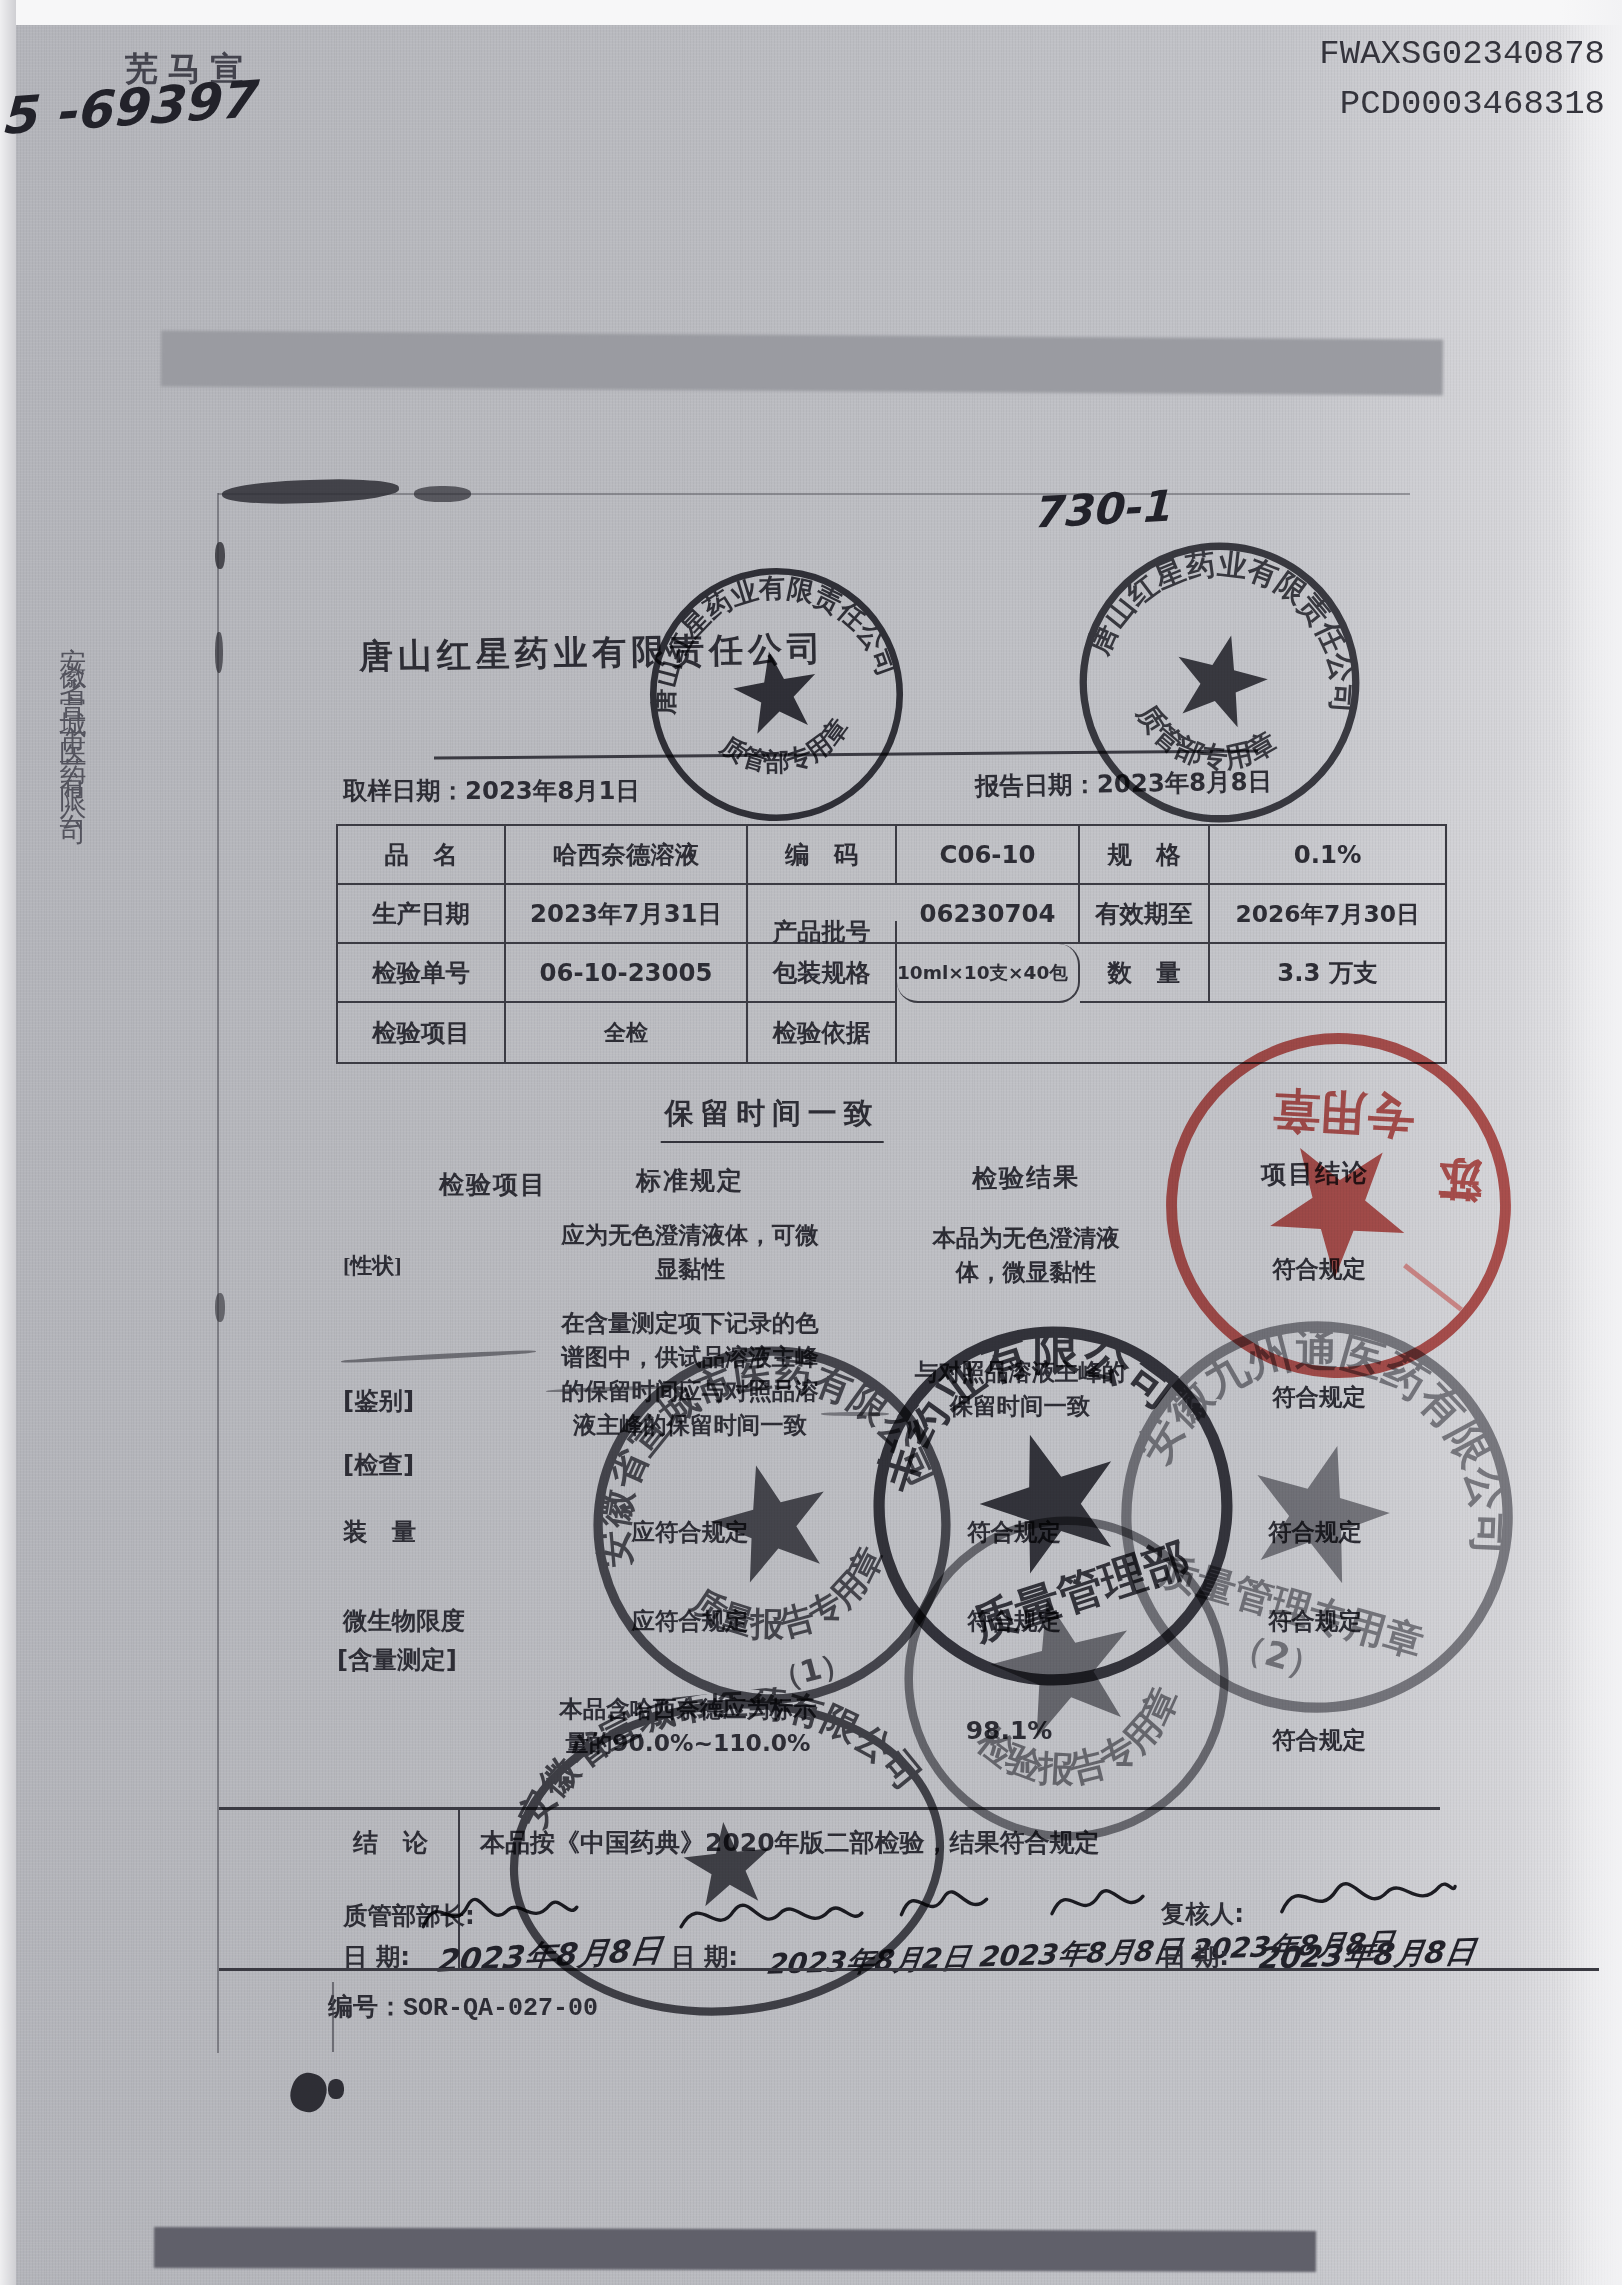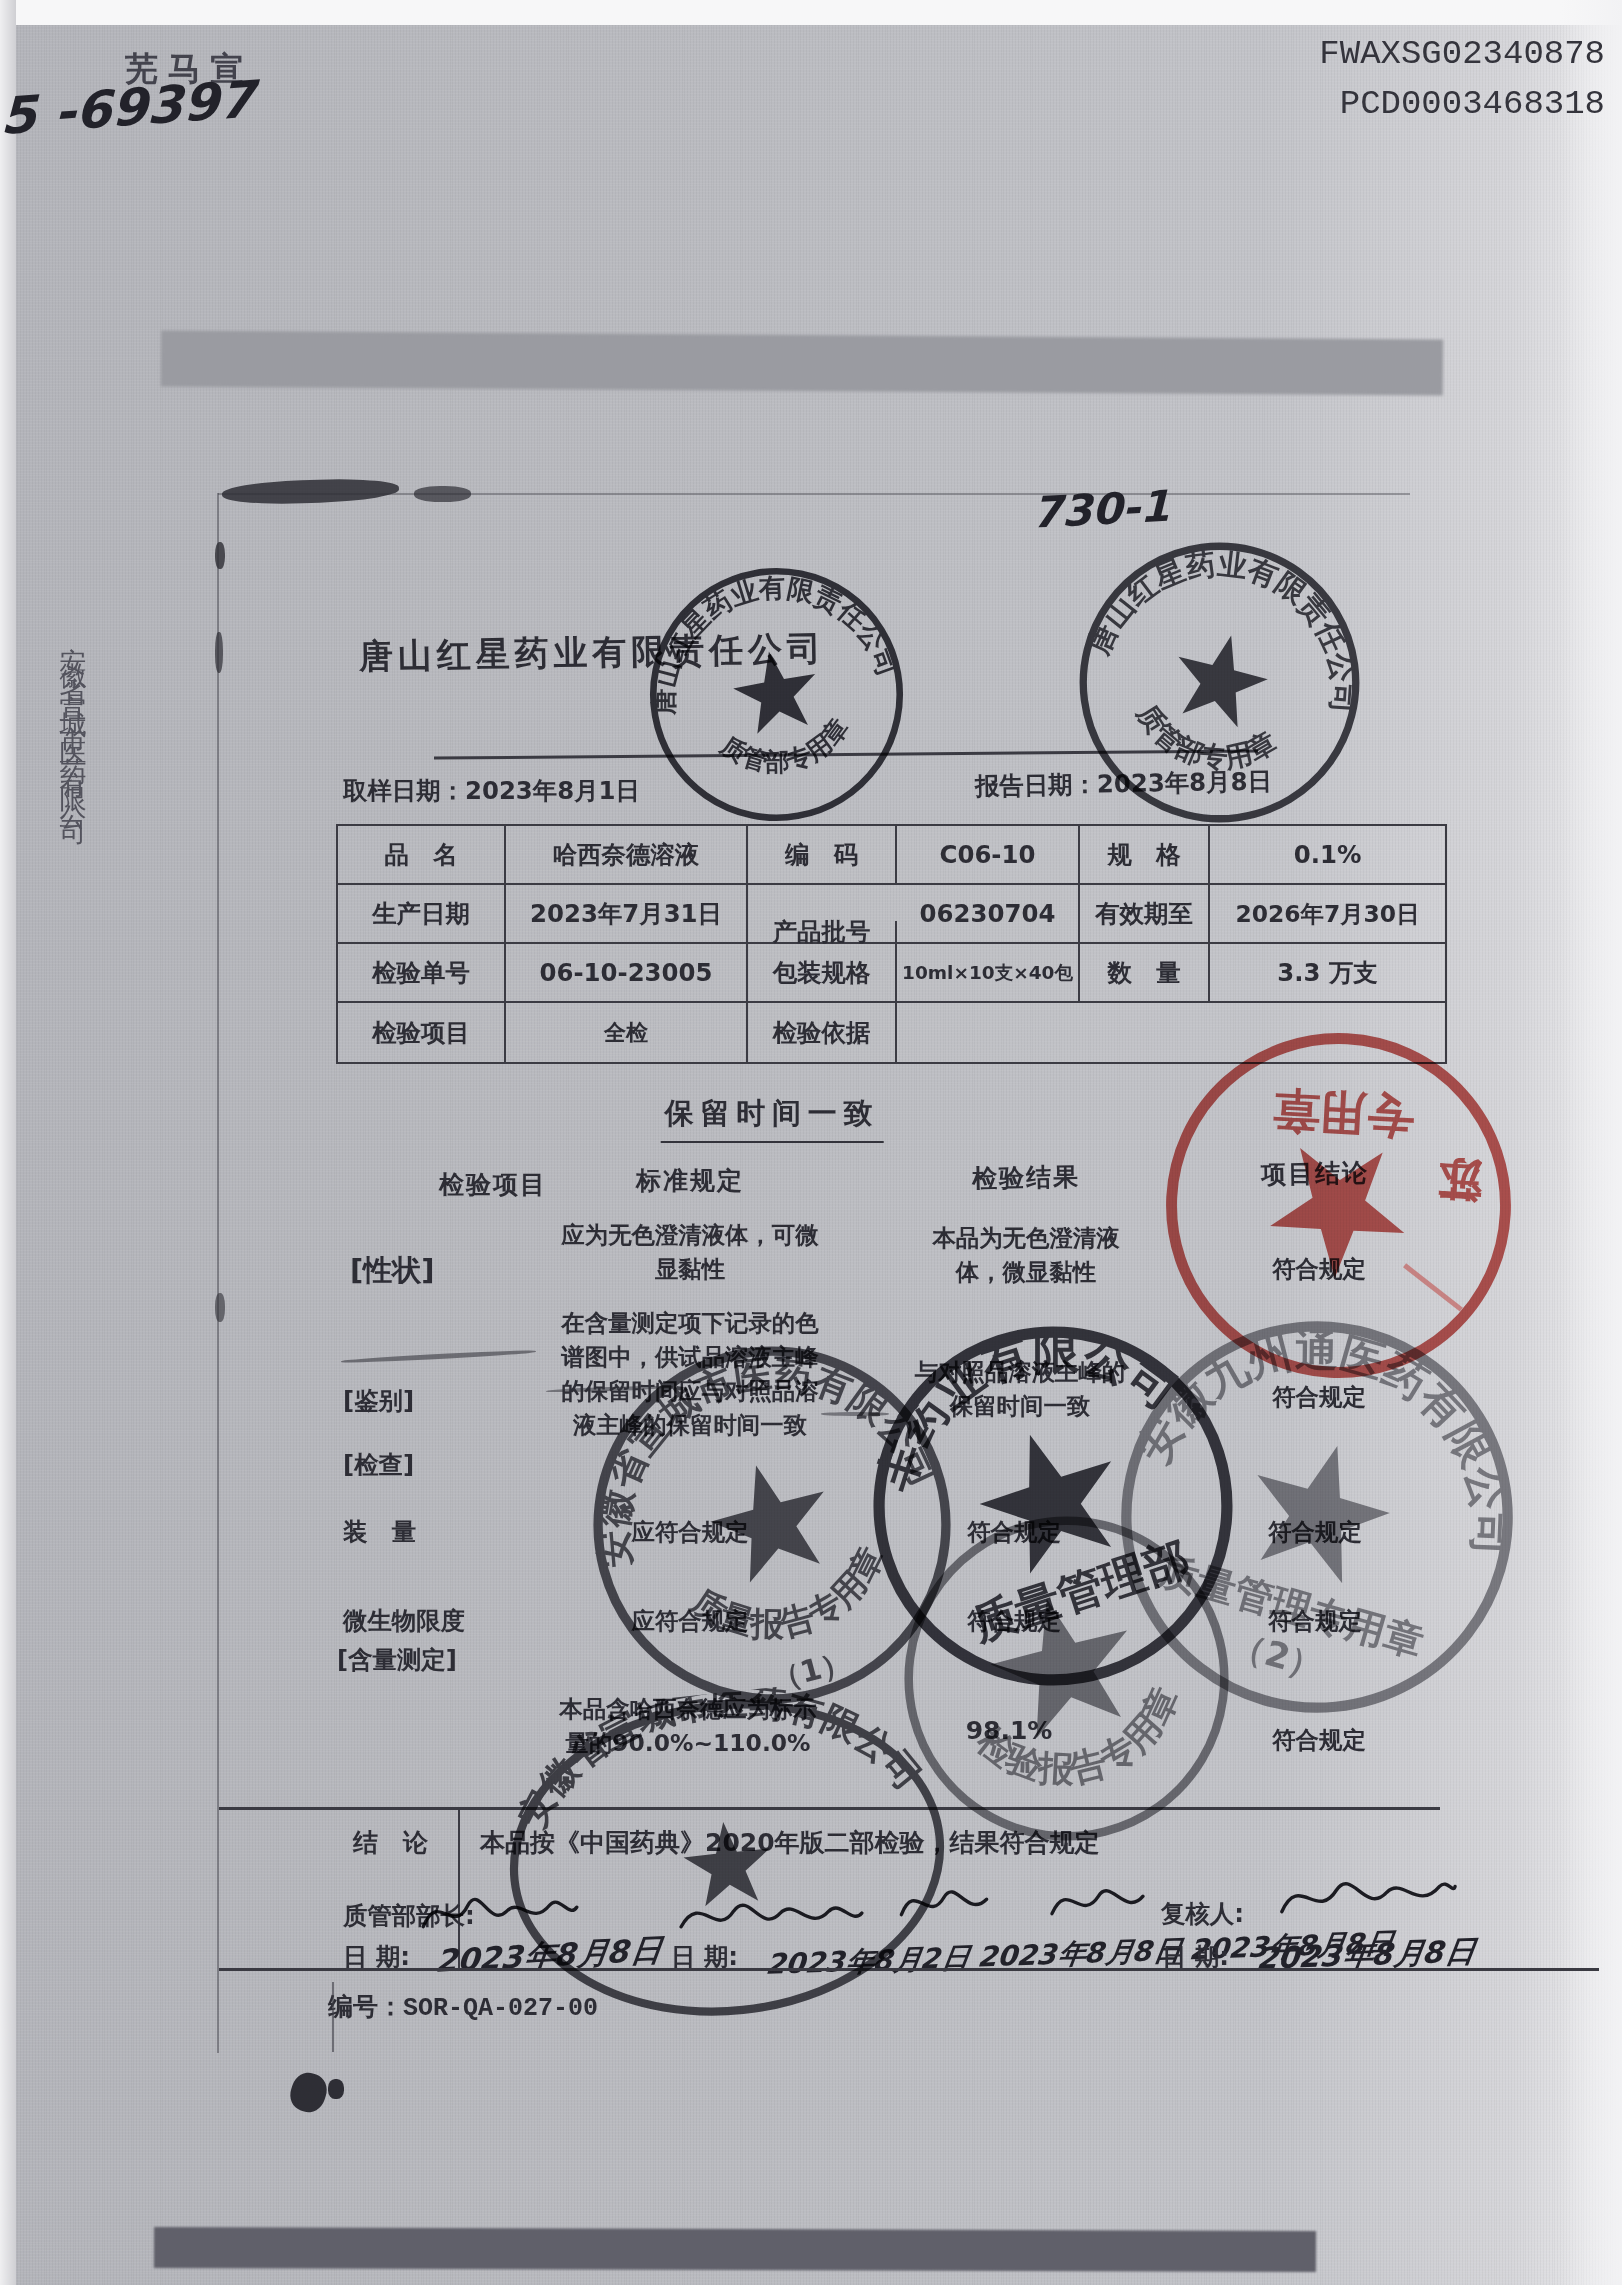--- a/index.html
+++ b/index.html
@@ -111,21 +111,21 @@
 
     <div style="border-right:2px solid #3b3b43;border-bottom:2px solid #3b3b43;display:flex;align-items:center;justify-content:center;" class="print">
         <span style="font-size:24.4px;">检验单号</span>
       </div>
     <div style="border-right:2px solid #3b3b43;border-bottom:2px solid #3b3b43;display:flex;align-items:center;justify-content:center;" class="print">
         <span style="font-size:24.4px;">06-10-23005</span>
       </div>
     <div style="border-right:2px solid #3b3b43;border-bottom:2px solid #3b3b43;display:flex;align-items:center;justify-content:center;" class="print">
         <span style="font-size:24.4px;">包装规格</span>
       </div>
-    <div style="border-right:2px solid #3b3b43;border-bottom:2px solid #3b3b43;display:flex;align-items:center;justify-content:center;" class="print">
+    <div style="border-right:2px solid #3b3b43;border-bottom:2px solid #3b3b43;display:flex;align-items:center;justify-content:flex-start;border-radius:21px;" class="print">
         <span style="font-size:18.5px;">10ml×10支×40包</span>
       </div>
     <div style="border-right:2px solid #3b3b43;border-bottom:2px solid #3b3b43;display:flex;align-items:center;justify-content:center;" class="print">
         <span style="font-size:24.4px;">数　量</span>
       </div>
     <div style="border-bottom:2px solid #3b3b43;display:flex;align-items:center;justify-content:center;" class="print">
         <span style="font-size:24.4px;">3.3 万支</span>
       </div>
 
     <div style="border-right:2px solid #3b3b43;display:flex;align-items:center;justify-content:center;" class="print">
@@ -139,21 +139,21 @@
       </div>
   </div>
 
   <div class="abs cx print" style="left:772px;top:1094px;font-size:29px;letter-spacing:6.8px;border-bottom:2.9px solid #33333b;padding:0 3.9px 6.8px 3.9px;">保留时间一致</div>
 
   <div class="abs cx print" style="left:493px;top:1168px;font-size:25px;letter-spacing:2px;">检验项目</div>
   <div class="abs cx print" style="left:690px;top:1164px;font-size:25px;letter-spacing:2px;">标准规定</div>
   <div class="abs cx print" style="left:1026px;top:1161px;font-size:25px;letter-spacing:2px;transform:translateX(-50%) rotate(-1deg);">检验结果</div>
   <div class="abs cx print" style="left:1315px;top:1157px;font-size:25px;letter-spacing:2px;transform:translateX(-50%) rotate(-1deg);">项目结论</div>
 
-  <div class="abs print" style="left:350px;top:1251px;font-size:29px;">[性状]</div>
+  <div class="abs print" style="left:343px;top:1251px;font-size:22px;font-family:Liberation Serif, serif;">[性状]</div>
   <div class="abs cx pre ctr print" style="left:690px;top:1219px;font-size:23.4px;">应为无色澄清液体，可微
 显黏性</div>
   <div class="abs cx pre ctr print" style="left:1026px;top:1222px;font-size:23.4px;">本品为无色澄清液
 体，微显黏性</div>
   <div class="abs cx print" style="left:1319px;top:1253px;font-size:23.4px;">符合规定</div>
 
   <div class="abs print" style="left:343px;top:1385px;font-size:24.4px;">[鉴别]</div>
   <div class="abs cx pre ctr print" style="left:690px;top:1307px;font-size:23.4px;">在含量测定项下记录的色
 谱图中，供试品溶液主峰
 的保留时间应与对照品溶

